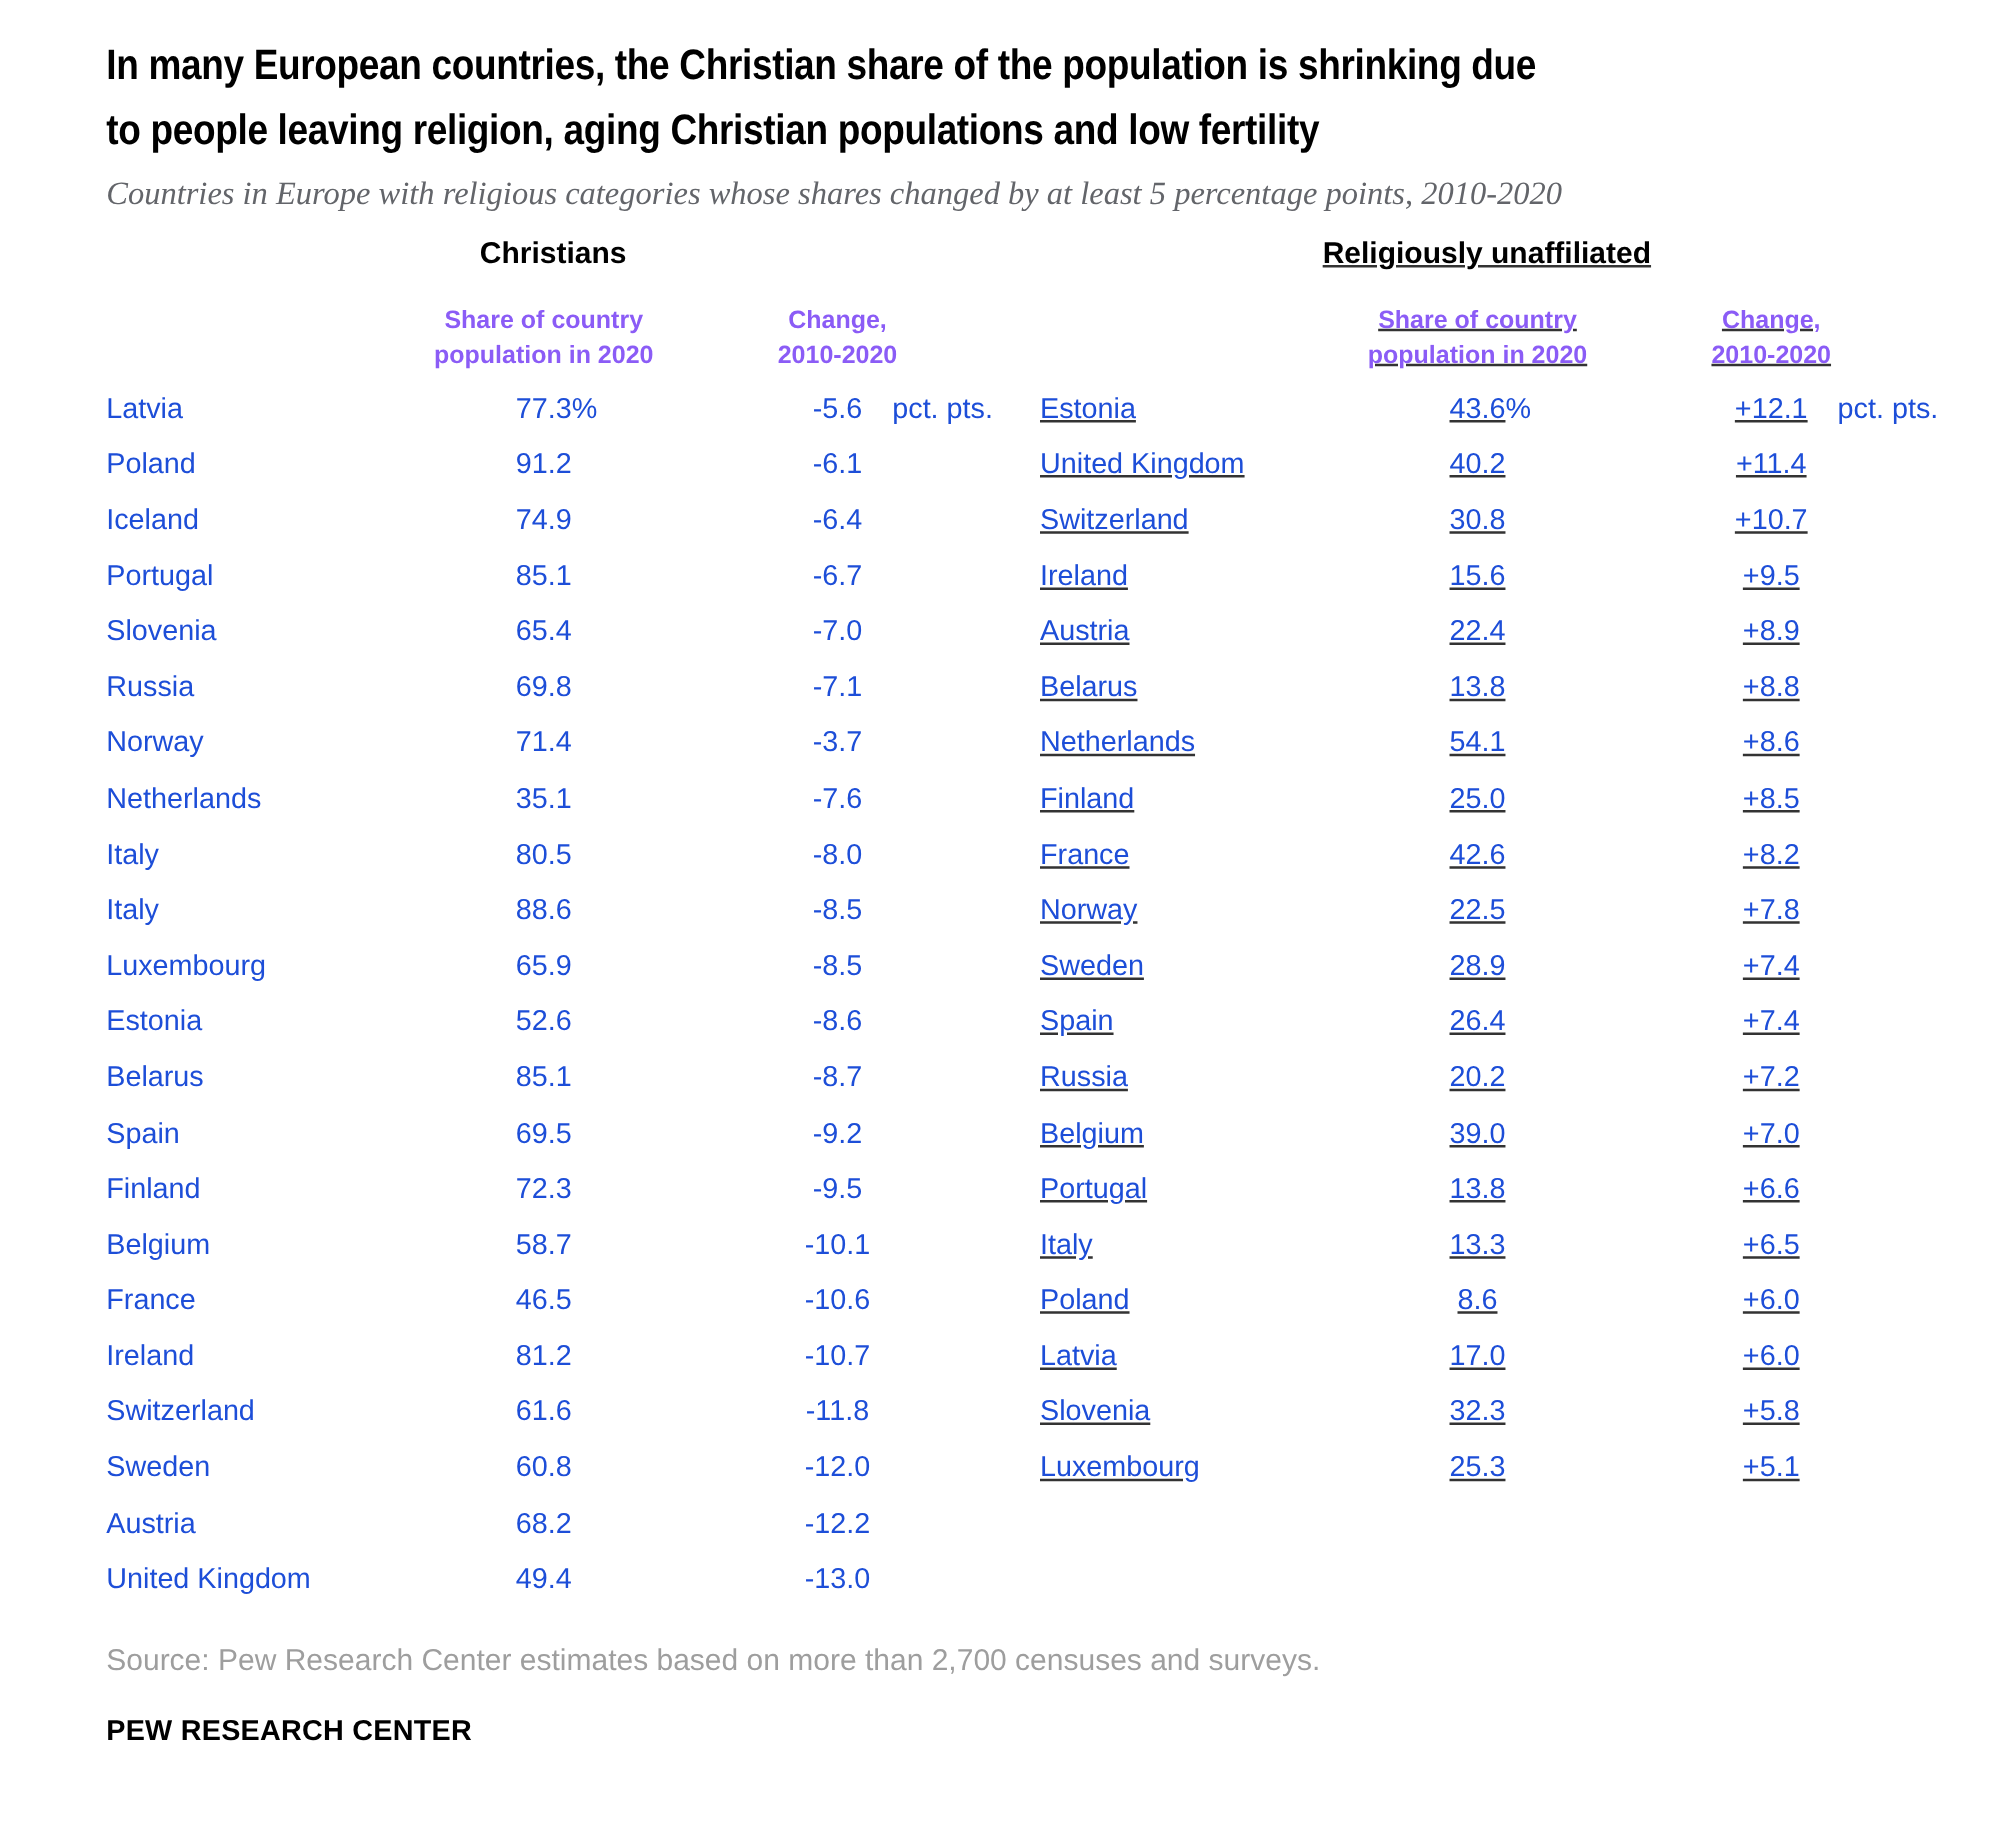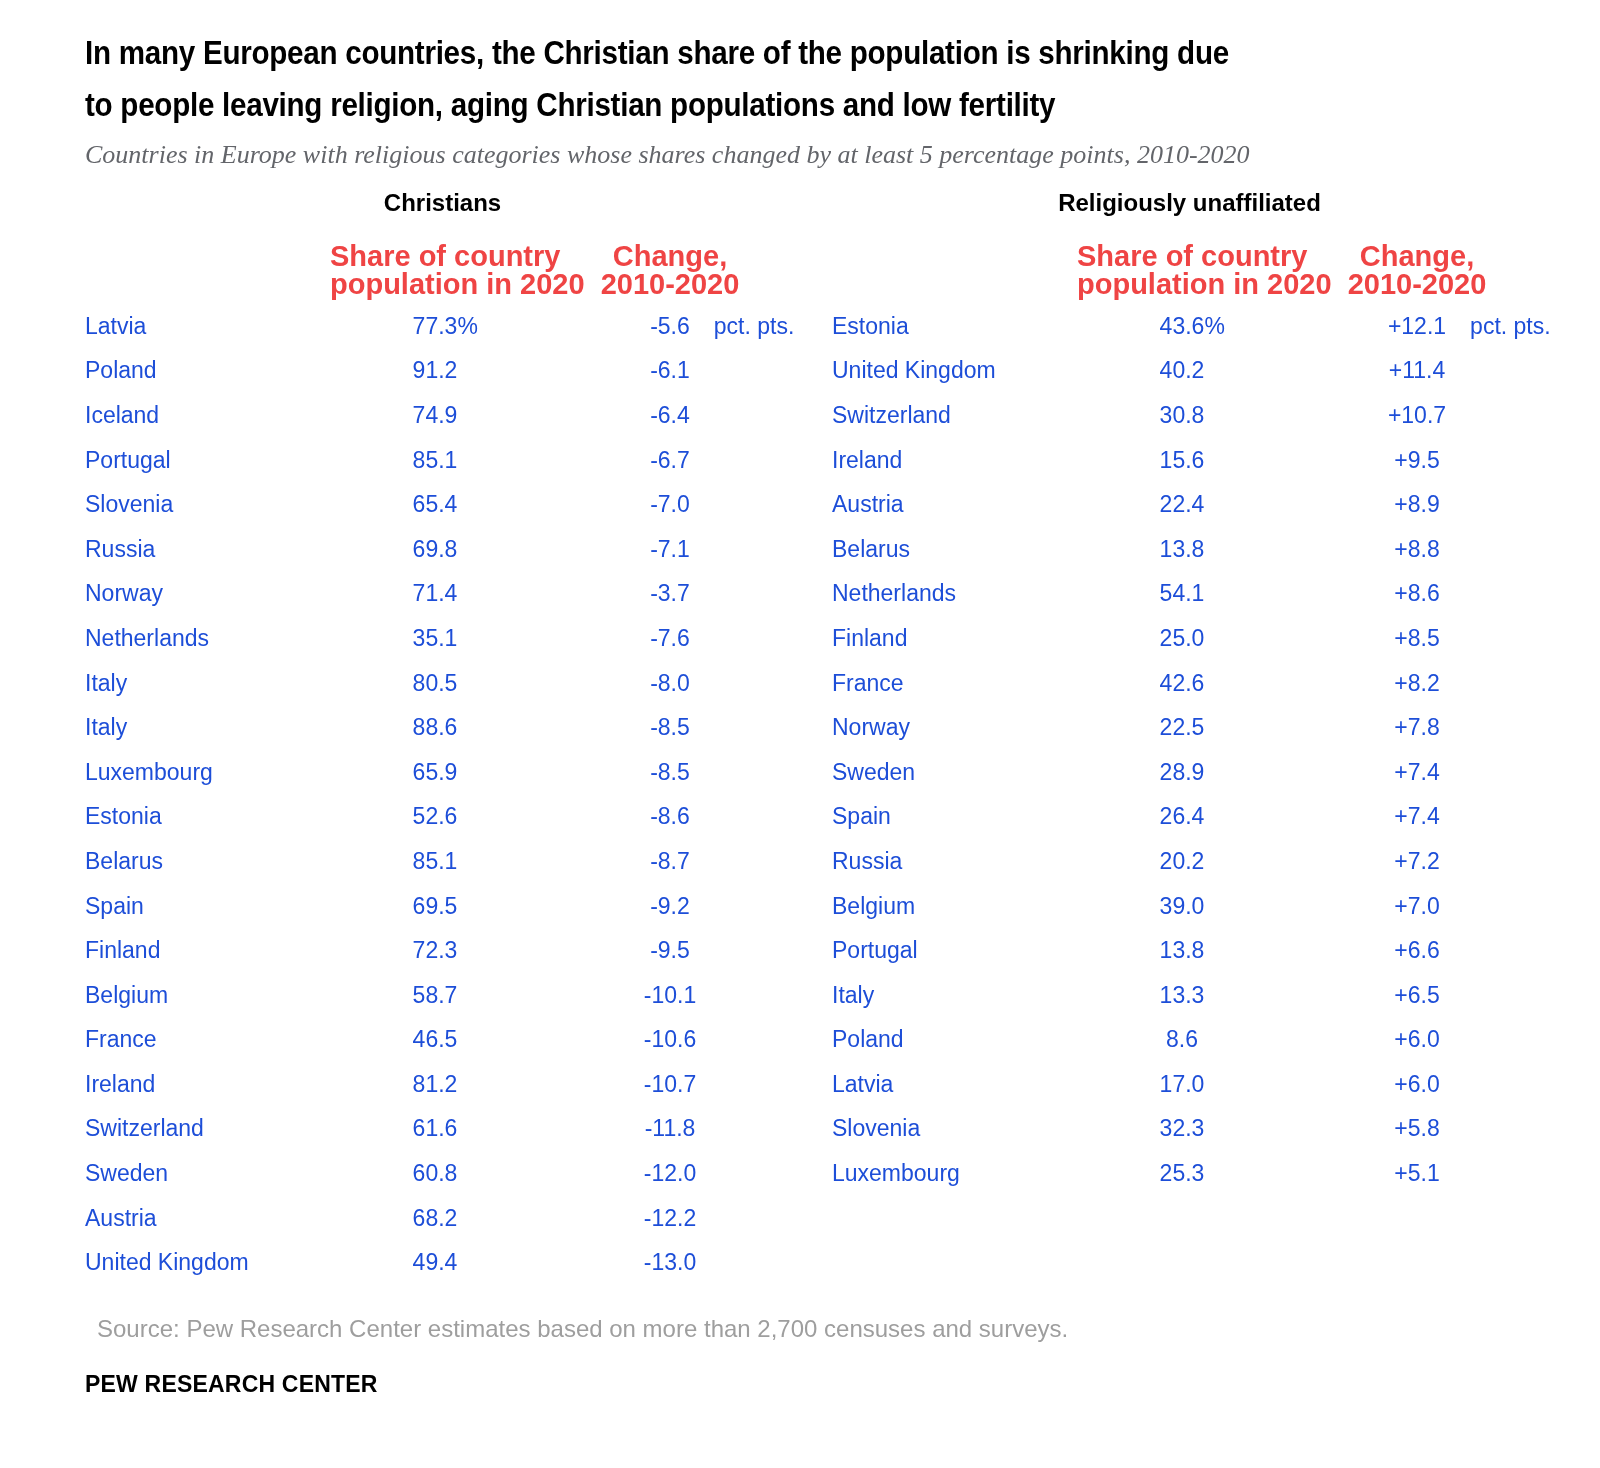--- a/index.html
+++ b/index.html
@@ -43,44 +43,44 @@
     display: flex;
     align-items: stretch;
     margin-top: 18px;
   }
   .panel {
     width: 731px;
     box-sizing: border-box;
     padding-bottom: 14px;
   }
   .panel.left  { padding-right: 16px; }
-  .panel.right { padding-left: 16px; }
+  .panel.right { padding-left: 16px; text-decoration: underline; }
   .divider {
     width: 2px;
     background: #3d3d3d;
   }
   .group-label {
     text-align: center;
     font-size: 24px;
     font-weight: bold;
     color: #000;
     height: 30px;
     line-height: 30px;
   }
   .colheads {
     display: grid;
     grid-template-columns: 245px 210px 260px;
     margin-top: 24px;
     margin-bottom: 6px;
   }
   .headcell {
     text-align: center;
-    font-size: 29px;
+    font-size: 20px;
     font-weight: bold;
-    color: #ef4444;
+    color: #8b5cf6;
     line-height: 28px;
     align-self: end;
     white-space: nowrap;
   }
   .rows { display: block; }
   .trow {
     display: grid;
     grid-template-columns: 245px 210px 260px;
     height: 44.6px;
     align-items: center;
@@ -95,21 +95,21 @@
   .vwrap { position: relative; display: inline-block; white-space: nowrap; }
   .sfx {
     position: absolute;
     left: 100%;
     top: 0;
     white-space: nowrap;
     margin-left: 24px;
   }
   .sfx.tight { margin-left: 0; }
   p.source {
-    margin: 12px;
+    margin: 0;
     font-size: 24px;
     line-height: 40px;
     color: #9e9e9e;
   }
   p.source.first { margin-top: 10px; }
   p.brand {
     margin: 22px 0 0 0;
     font-size: 23px;
     font-weight: bold;
     color: #000;

